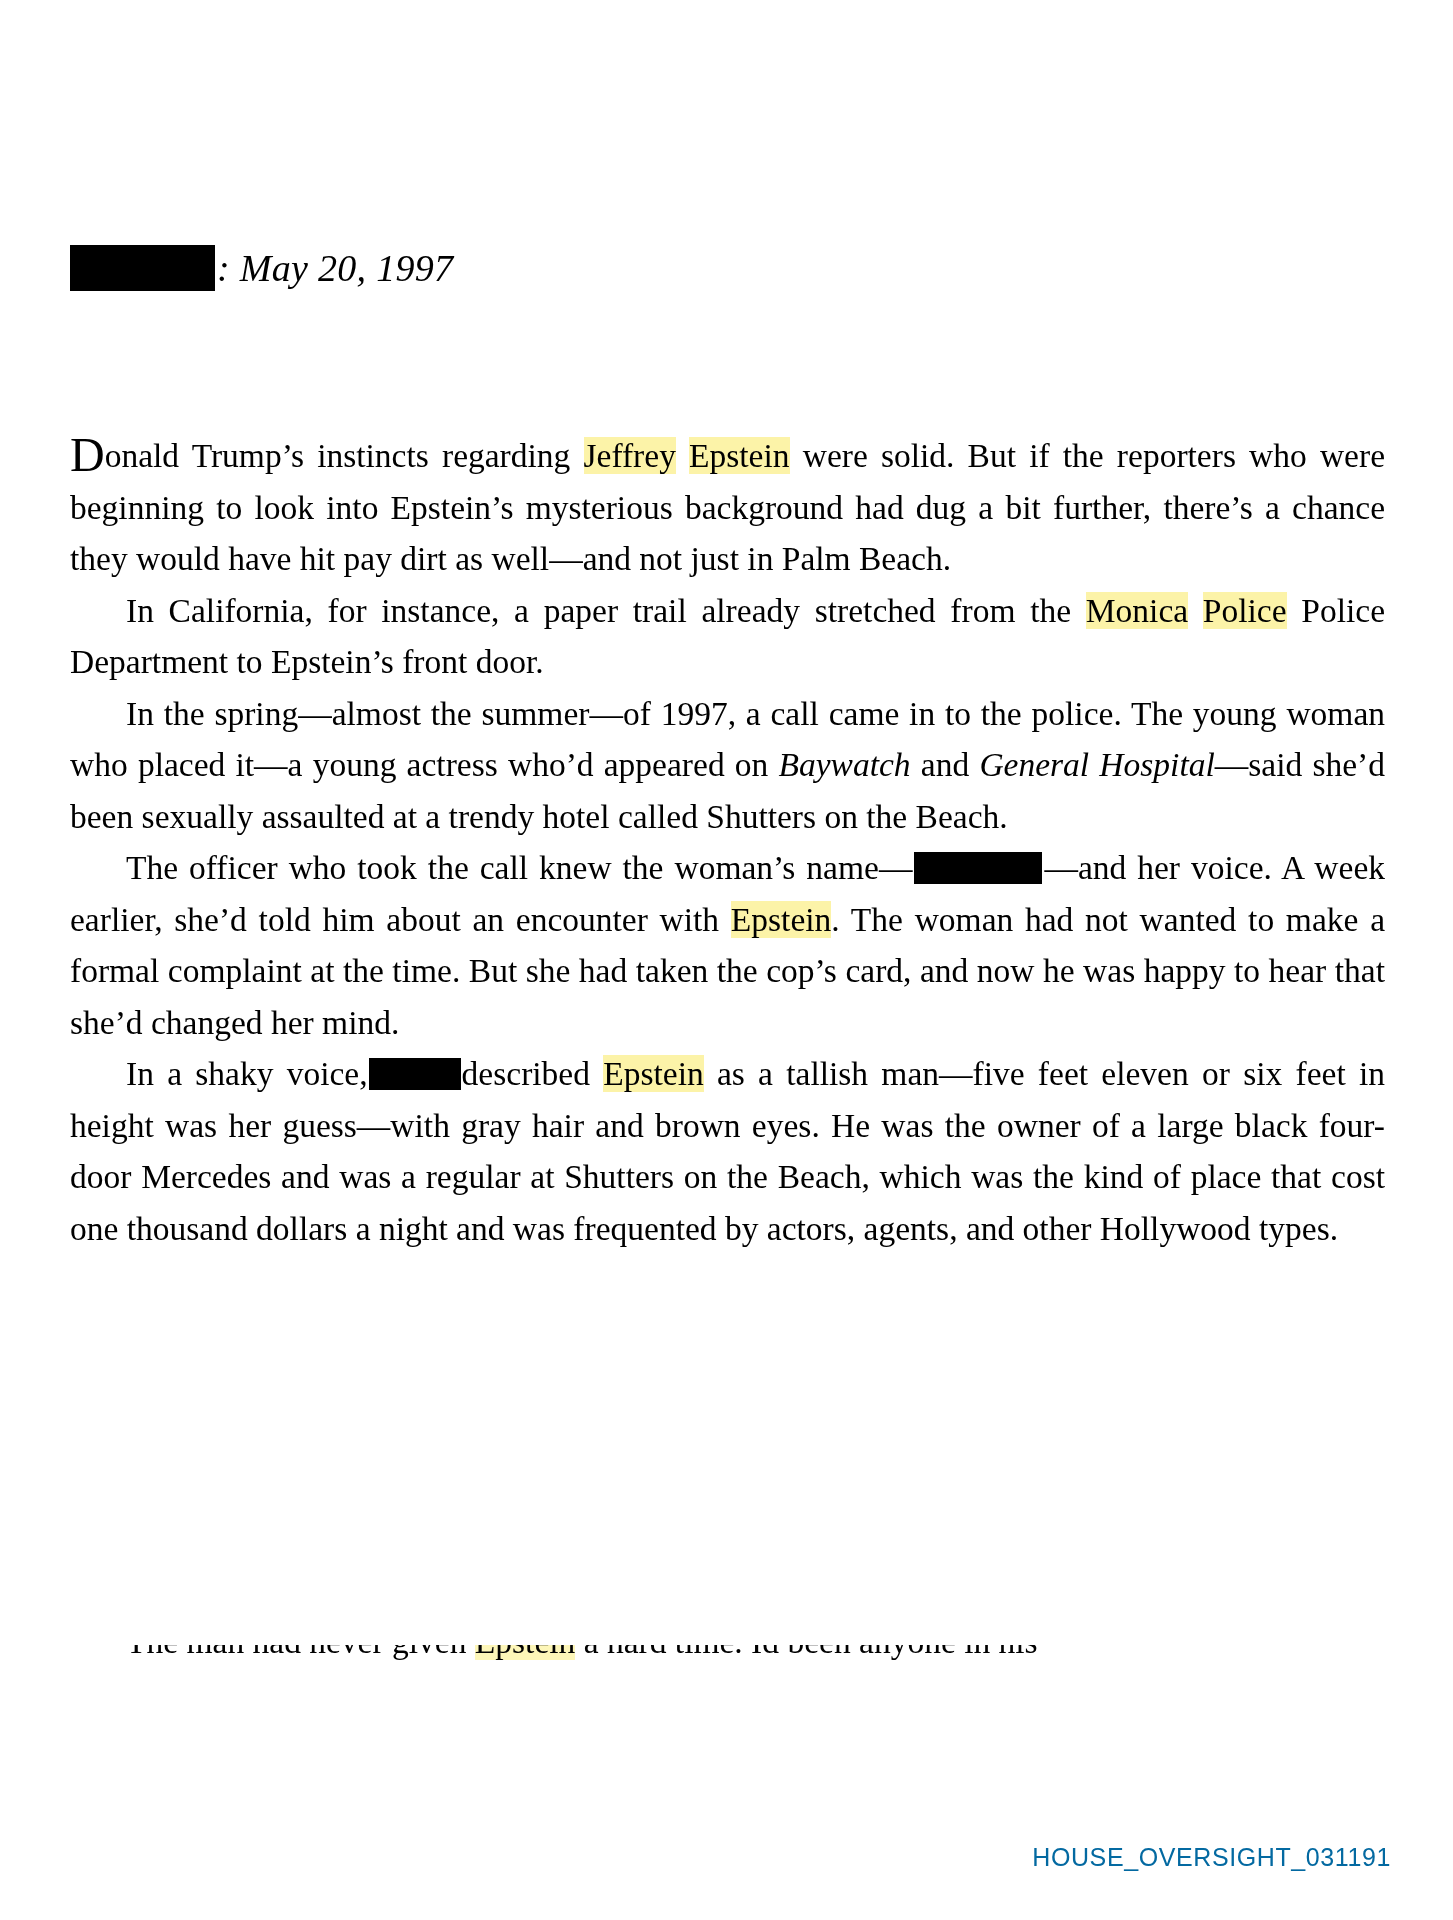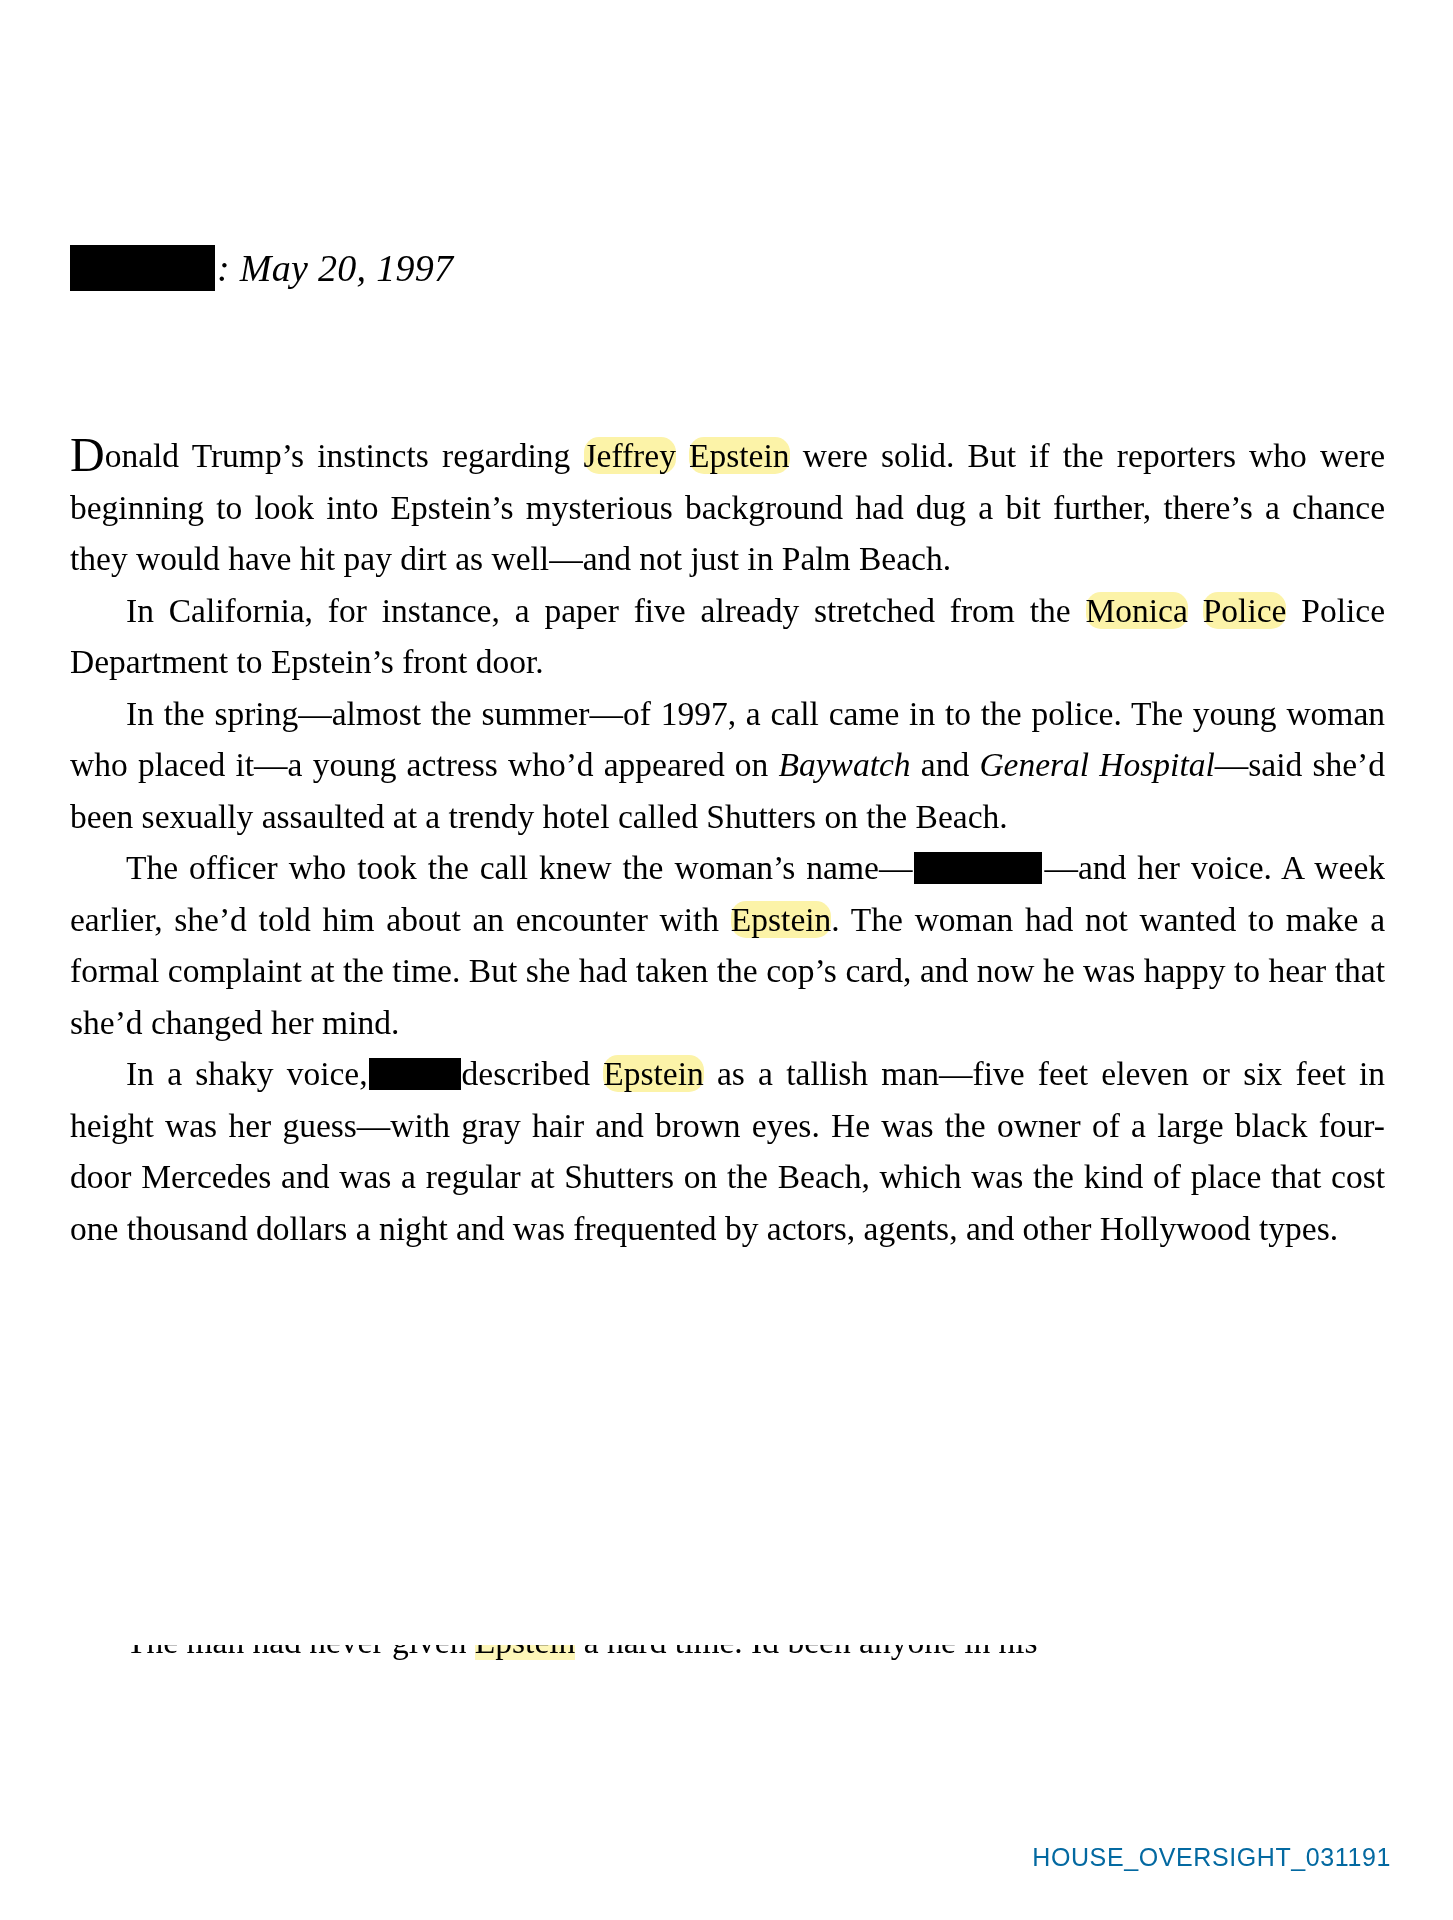--- a/index.html
+++ b/index.html
@@ -65,21 +65,20 @@
   }
   .dropcap {
     font-size: 48px;
     line-height: 40px;
     vertical-align: baseline;
     position: relative;
     top: 4px;
   }
   .hl {
     background: #fcf3a8;
-    border-radius: 15px;
   }
   .hl-soft {
     background: #fdf6b8;
   }
   em {
   }
   .red-inline-1 {
     width: 128px;
     height: 32px;
     margin: 0 2px;
@@ -138,21 +137,21 @@
     <span class="header-date">: May 20, 1997</span>
   </div>
 
   <div class="body-text">
 
     <p>
       <span class="dropcap">D</span><span>onald Trump’s instincts regarding </span><span class="hl">Jeffrey</span><span> </span><span class="hl">Epstein</span><span> were solid. But if the reporters who were beginning to look into Epstein’s mysterious background had dug a bit further, there’s a chance they would have hit pay dirt as well—and not just in Palm Beach.</span>
     </p>
 
     <p>
-      <span>In California, for instance, a paper five already stretched from the </span><span class="hl">Monica</span><span> </span><span class="hl">Police</span><span> Police Department to Epstein’s front door.</span>
+      <span>In California, for instance, a paper trail already stretched from the </span><span class="hl">Monica</span><span> </span><span class="hl">Police</span><span> Police Department to Epstein’s front door.</span>
     </p>
 
     <p>
       <span>In the spring—almost the summer—of 1997, a call came in to the police. The young woman who placed it—a young actress who’d appeared on </span><em>Baywatch</em><span> and </span><em>General Hospital</em><span>—said she’d been sexually assaulted at a trendy hotel called Shutters on the Beach.</span>
     </p>
 
     <p>
       <span>The officer who took the call knew the woman’s name—</span><span class="redaction red-inline-1"></span><span>—and her voice. A week earlier, she’d told him about an encounter with </span><span class="hl">Epstein</span><span>. The woman had not wanted to make a formal complaint at the time. But she had taken the cop’s card, and now he was happy to hear that she’d changed her mind.</span>
     </p>
 

